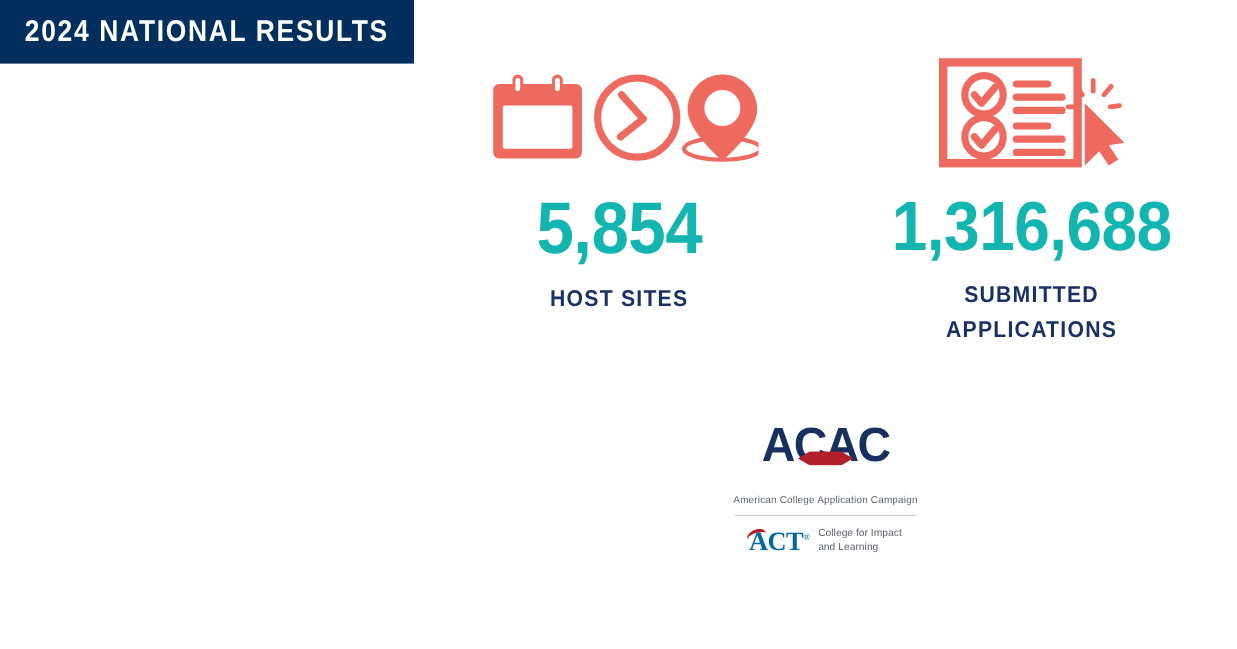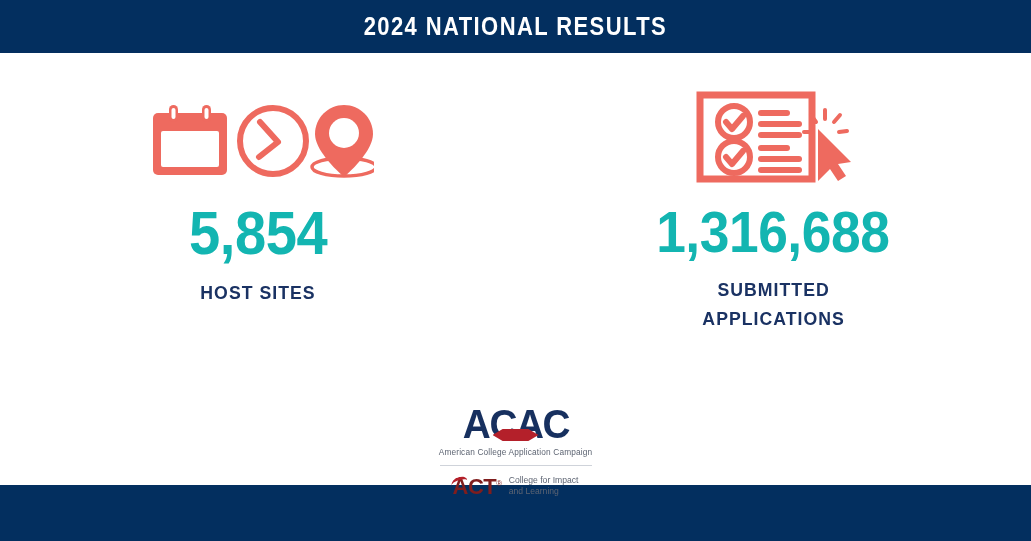--- a/index.html
+++ b/index.html
@@ -11,21 +11,20 @@
     background: #ffffff;
     font-family: "Liberation Sans", sans-serif;
   }
 
   .infographic {
     position: relative;
     width: 1031px;
     height: 541px;
     background: #ffffff;
     display: flex;
-    flex-direction: column;
   }
 
   
   .header-bar {
     height: 53px;
     background: #032f5f;
     display: flex;
     align-items: center;
     justify-content: center;
     flex: 0 0 auto;
@@ -42,21 +41,21 @@
 
   
   .body-area {
     flex: 1 1 auto;
     position: relative;
     background: #ffffff;
   }
 
   .stats-row {
     display: flex;
-    padding-top: 34px;
+    padding-top: 44px;
   }
   .stat-col {
     flex: 1 1 0;
     display: flex;
     flex-direction: column;
     align-items: center;
   }
 
   .icon-area {
     height: 100px;
@@ -129,41 +128,41 @@
     width: 46px;
     height: 12px;
     margin-left: -23px;
     background: #b4202a;
     clip-path: polygon(0% 50%, 22% 0%, 78% 0%, 100% 50%, 78% 100%, 22% 100%);
   }
   .acac-tag {
     font-size: 8.3px;
     color: #5d6472;
     letter-spacing: 0.15px;
-    margin-top: 3px;
+    margin-top: 20px;
     text-align: center;
     white-space: nowrap;
   }
   .logo-divider {
     width: 152px;
     height: 1px;
     background: #cfd3da;
     margin: 8px 0 7px 0;
   }
   .act-row {
     display: flex;
     align-items: center;
     gap: 7px;
   }
   .act-mark {
     position: relative;
-    font-family: Liberation Sans, sans-serif;
+    font-family: Liberation Serif, serif;
     font-size: 22px;
     font-weight: bold;
-    color: #7f1d1d;
+    color: #0369a1;
     letter-spacing: -0.5px;
     line-height: 22px;
     text-align: right;
   }
   .act-swoosh {
     position: absolute;
     left: -2px;
     top: 4px;
     width: 17px;
     height: 13px;

